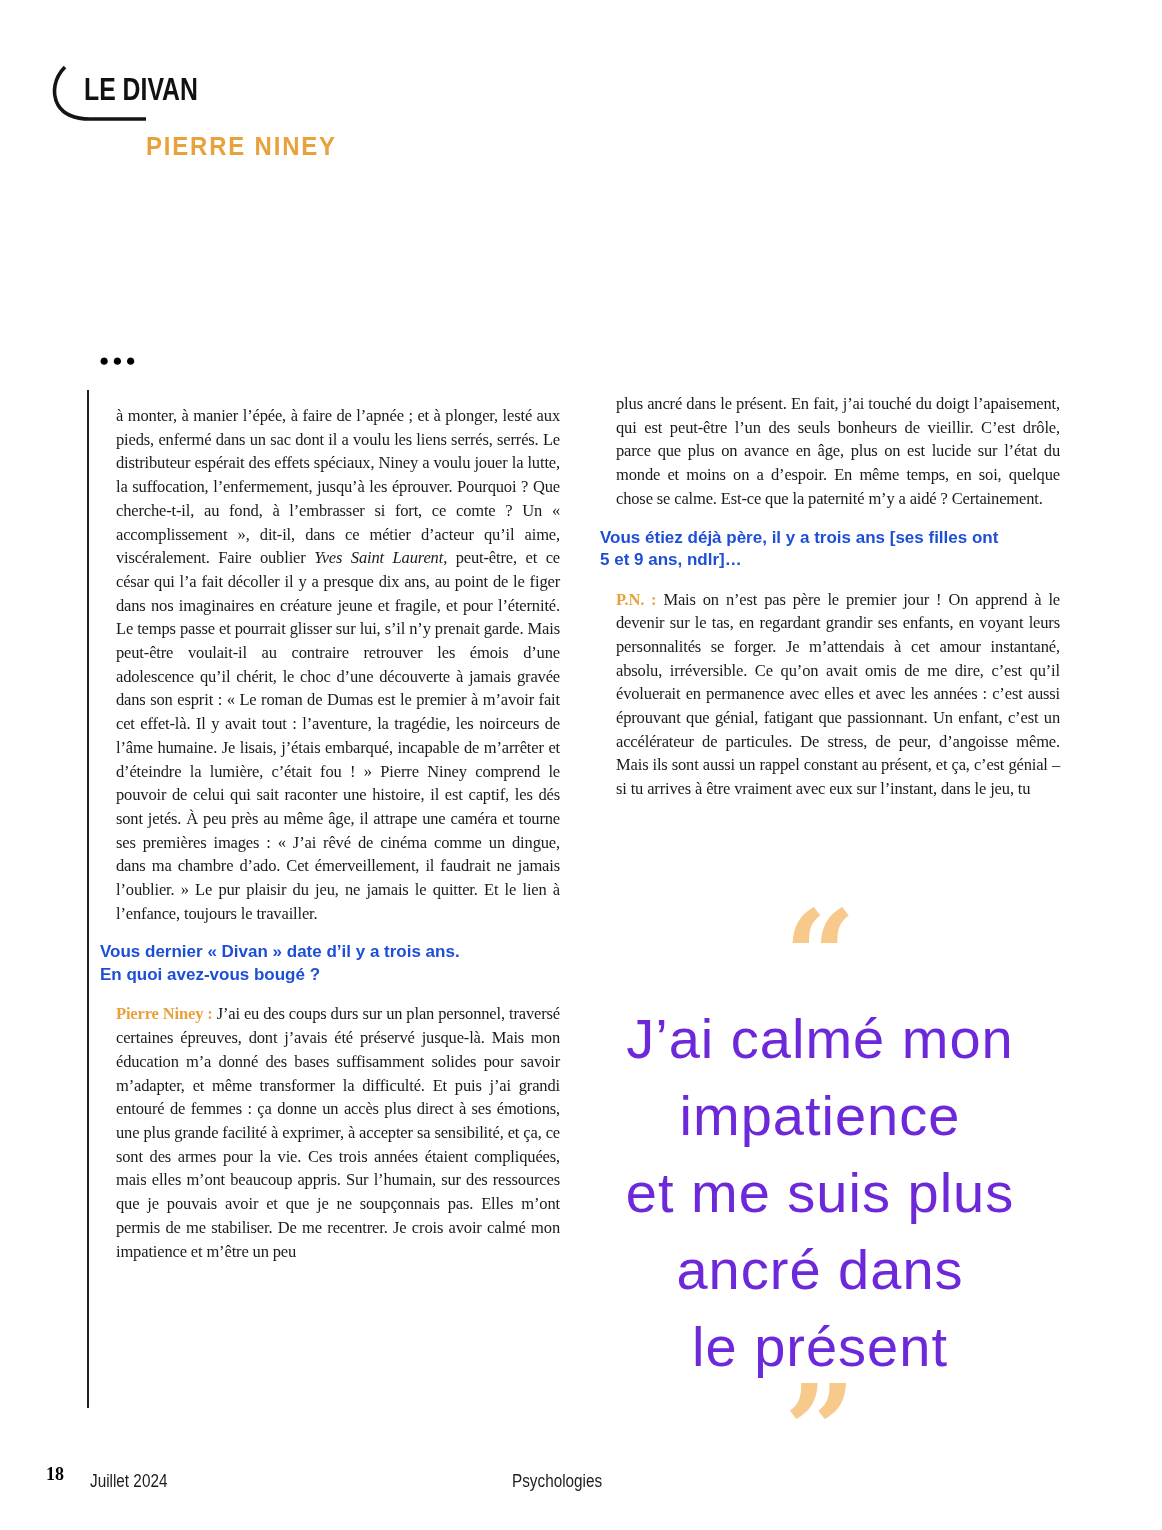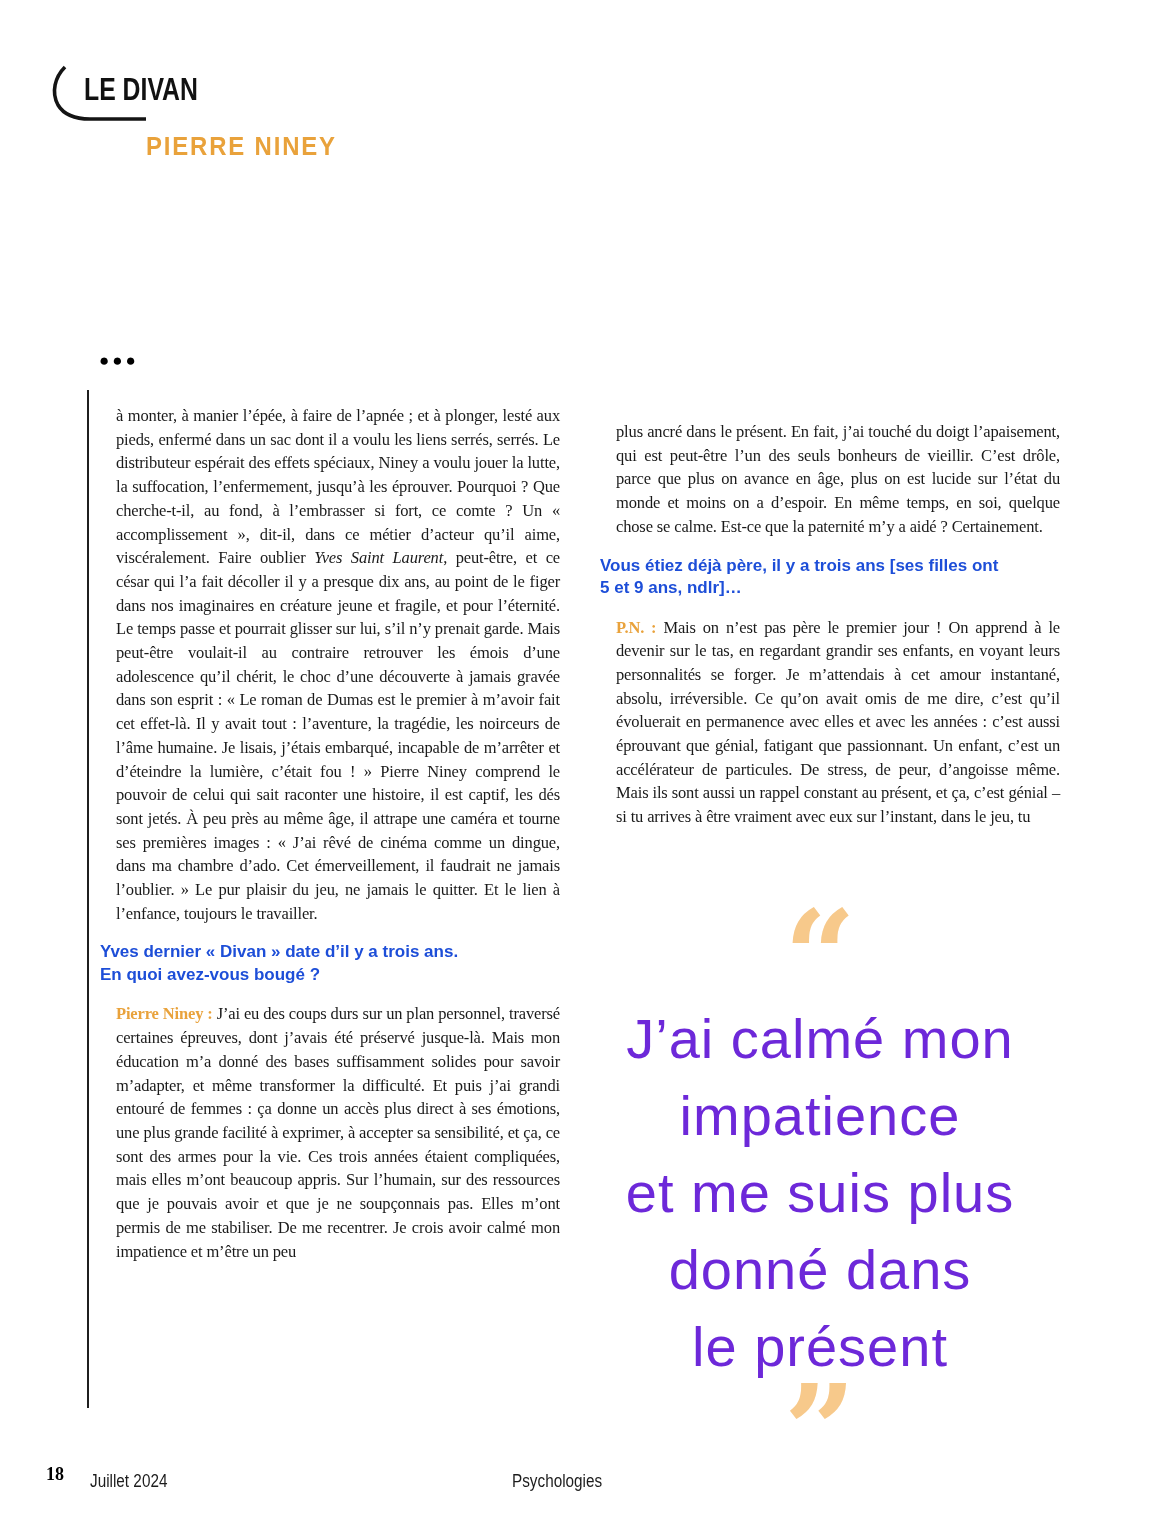--- a/index.html
+++ b/index.html
@@ -6,21 +6,21 @@
   body{width:1162px;height:1530px;position:relative;font-family:"Liberation Serif",serif;color:#1a1a1a;overflow:hidden;}
   .abs{position:absolute;}
 
   
   .section-label{left:84px;top:72px;font-family:"Liberation Sans",sans-serif;font-weight:bold;font-size:31px;letter-spacing:0px;color:#111;transform:scaleX(0.80);transform-origin:left top;white-space:nowrap;}
   .subject-name{left:146px;top:131px;font-family:"Liberation Sans",sans-serif;font-weight:bold;font-size:26px;letter-spacing:2px;transform:scaleX(0.92);transform-origin:left top;white-space:nowrap;}
 
   
   .col{width:476px;font-size:16.5px;line-height:23.7px;text-align:justify;letter-spacing:-0.15px;}
   .col1{left:100px;top:388px;}
-  .col2{left:600px;top:404px;}
+  .col2{left:600px;top:376px;}
   .col p{margin:16px;}
   .vrule{left:87px;top:390px;width:1.5px;height:1018px;background:#1f1f1f;}
   .dots{left:99px;top:352px;font-size:17px;letter-spacing:3px;color:#000;line-height:17px;}
   .question{font-family:"Liberation Sans",sans-serif;font-weight:bold;font-size:17px;line-height:22.5px;text-align:left;letter-spacing:0;color:#1d4ed8;}
   .question.first{margin-top:15px;}
   .speaker{font-weight:bold;}
   em{font-style:italic;}
 
   
   .pull-quote{left:580px;top:916px;width:480px;text-align:center;}
@@ -41,40 +41,40 @@
 </svg>
 <div class="abs section-label">LE DIVAN</div>
 <div class="abs subject-name" style="color: rgb(233, 162, 59);">PIERRE NINEY</div>
 
 <div class="abs dots">●●●</div>
 <div class="abs vrule"></div>
 
 <div class="abs col col1">
   <p><span>à monter, à manier l’épée, à faire de l’apnée ; et à plonger, lesté aux pieds, enfermé dans un sac dont il a voulu les liens serrés, serrés. Le distributeur espérait des effets spéciaux, Niney a voulu jouer la lutte, la suffocation, l’enfermement, jusqu’à les éprouver. Pourquoi ? Que cherche-t-il, au fond, à l’embrasser si fort, ce comte ? Un « accomplissement », dit-il, dans ce métier d’acteur qu’il aime, viscéralement. Faire oublier </span><em>Yves Saint Laurent</em><span>, peut-être, et ce césar qui l’a fait décoller il y a presque dix ans, au point de le figer dans nos imaginaires en créature jeune et fragile, et pour l’éternité. Le temps passe et pourrait glisser sur lui, s’il n’y prenait garde. Mais peut-être voulait-il au contraire retrouver les émois d’une adolescence qu’il chérit, le choc d’une découverte à jamais gravée dans son esprit : « Le roman de Dumas est le premier à m’avoir fait cet effet-là. Il y avait tout : l’aventure, la tragédie, les noirceurs de l’âme humaine. Je lisais, j’étais embarqué, incapable de m’arrêter et d’éteindre la lumière, c’était fou ! » Pierre Niney comprend le pouvoir de celui qui sait raconter une histoire, il est captif, les dés sont jetés. À peu près au même âge, il attrape une caméra et tourne ses premières images : « J’ai rêvé de cinéma comme un dingue, dans ma chambre d’ado. Cet émerveillement, il faudrait ne jamais l’oublier. » Le pur plaisir du jeu, ne jamais le quitter. Et le lien à l’enfance, toujours le travailler.</span></p>
   <div class="question first">
-    <div>Yves dernier « Divan » date d’il y a trois ans.</div>
+    <div>Vous dernier « Divan » date d’il y a trois ans.</div>
     <div>En quoi avez-vous bougé ?</div>
   </div>
   <p><span class="speaker" style="color: rgb(233, 162, 59);">Pierre Niney :</span><span> J’ai eu des coups durs sur un plan personnel, traversé certaines épreuves, dont j’avais été préservé jusque-là. Mais mon éducation m’a donné des bases suffisamment solides pour savoir m’adapter, et même transformer la difficulté. Et puis j’ai grandi entouré de femmes : ça donne un accès plus direct à ses émotions, une plus grande facilité à exprimer, à accepter sa sensibilité, et ça, ce sont des armes pour la vie. Ces trois années étaient compliquées, mais elles m’ont beaucoup appris. Sur l’humain, sur des ressources que je pouvais avoir et que je ne soupçonnais pas. Elles m’ont permis de me stabiliser. De me recentrer. Je crois avoir calmé mon impatience et m’être un peu</span></p>
 </div>
 
 <div class="abs col col2">
   <p><span>plus ancré dans le présent. En fait, j’ai touché du doigt l’apaisement, qui est peut-être l’un des seuls bonheurs de vieillir. C’est drôle, parce que plus on avance en âge, plus on est lucide sur l’état du monde et moins on a d’espoir. En même temps, en soi, quelque chose se calme. Est-ce que la paternité m’y a aidé ? Certainement.</span></p>
   <div class="question first">
     <div>Vous étiez déjà père, il y a trois ans [ses filles ont</div>
     <div>5 et 9 ans, ndlr]…</div>
   </div>
   <p><span class="speaker" style="color: rgb(233, 162, 59);">P.N. :</span><span> Mais on n’est pas père le premier jour ! On apprend à le devenir sur le tas, en regardant grandir ses enfants, en voyant leurs personnalités se forger. Je m’attendais à cet amour instantané, absolu, irréversible. Ce qu’on avait omis de me dire, c’est qu’il évoluerait en permanence avec elles et avec les années : c’est aussi éprouvant que génial, fatigant que passionnant. Un enfant, c’est un accélérateur de particules. De stress, de peur, d’angoisse même. Mais ils sont aussi un rappel constant au présent, et ça, c’est génial – si tu arrives à être vraiment avec eux sur l’instant, dans le jeu, tu</span></p>
 </div>
 
 <div class="abs pull-quote">
   <div class="q-mark open" style="color: rgb(247, 201, 139);">“</div>
   <div class="q-line">J’ai calmé mon</div>
   <div class="q-line">impatience</div>
   <div class="q-line">et me suis plus</div>
-  <div class="q-line">donné dans</div>
+  <div class="q-line">ancré dans</div>
   <div class="q-line">le présent</div>
   <div class="q-mark close" style="color: rgb(247, 201, 139);">”</div>
 </div>
 
 <div class="abs page-number">18</div>
 <div class="abs issue-date">Juillet 2024</div>
 <div class="abs magazine-name">Psychologies</div>
 
 </body></html>

